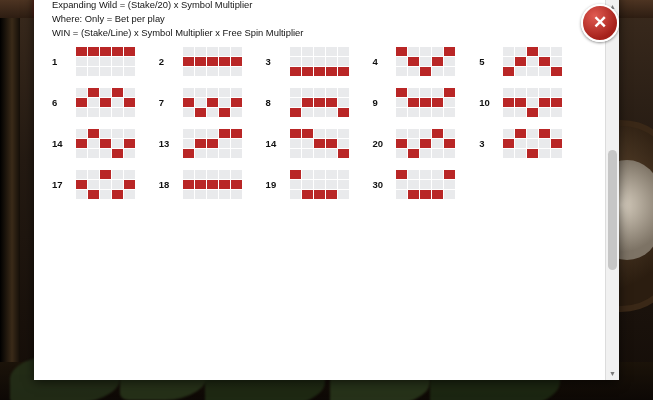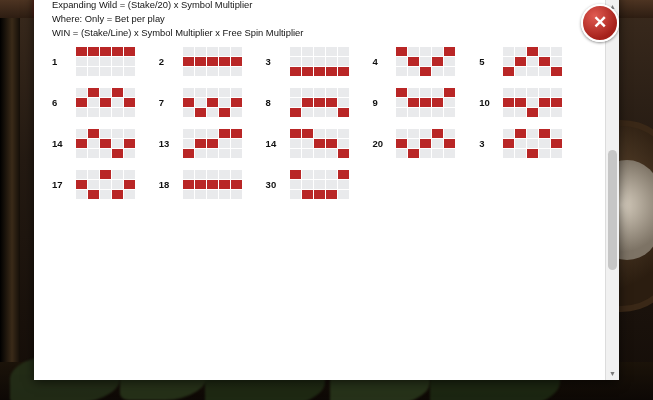--- a/index.html
+++ b/index.html
@@ -580,20 +580,40 @@
                 <div class="cellbox on" style="background: rgb(185, 38, 38);"></div>
                 <div class="cellbox on" style="background: rgb(185, 38, 38);"></div>
                 <div class="cellbox" style="background: rgb(233, 234, 236);"></div>
                 <div class="cellbox" style="background: rgb(233, 234, 236);"></div>
                 <div class="cellbox" style="background: rgb(233, 234, 236);"></div>
                 <div class="cellbox" style="background: rgb(233, 234, 236);"></div>
                 <div class="cellbox" style="background: rgb(233, 234, 236);"></div>
               </div>
             </div>
             <div class="payline-cell">
+              <div class="payline-num">19</div>
+              <div class="mini-grid">
+                <div class="cellbox on" style="background: rgb(185, 38, 38);"></div>
+                <div class="cellbox" style="background: rgb(233, 234, 236);"></div>
+                <div class="cellbox" style="background: rgb(233, 234, 236);"></div>
+                <div class="cellbox" style="background: rgb(233, 234, 236);"></div>
+                <div class="cellbox" style="background: rgb(233, 234, 236);"></div>
+                <div class="cellbox" style="background: rgb(233, 234, 236);"></div>
+                <div class="cellbox" style="background: rgb(233, 234, 236);"></div>
+                <div class="cellbox" style="background: rgb(233, 234, 236);"></div>
+                <div class="cellbox" style="background: rgb(233, 234, 236);"></div>
+                <div class="cellbox" style="background: rgb(233, 234, 236);"></div>
+                <div class="cellbox" style="background: rgb(233, 234, 236);"></div>
+                <div class="cellbox on" style="background: rgb(185, 38, 38);"></div>
+                <div class="cellbox on" style="background: rgb(185, 38, 38);"></div>
+                <div class="cellbox on" style="background: rgb(185, 38, 38);"></div>
+                <div class="cellbox" style="background: rgb(233, 234, 236);"></div>
+              </div>
+            </div>
+            <div class="payline-cell">
               <div class="payline-num">30</div>
               <div class="mini-grid">
                 <div class="cellbox on" style="background: rgb(185, 38, 38);"></div>
                 <div class="cellbox" style="background: rgb(233, 234, 236);"></div>
                 <div class="cellbox" style="background: rgb(233, 234, 236);"></div>
                 <div class="cellbox" style="background: rgb(233, 234, 236);"></div>
                 <div class="cellbox on" style="background: rgb(185, 38, 38);"></div>
                 <div class="cellbox" style="background: rgb(233, 234, 236);"></div>
                 <div class="cellbox" style="background: rgb(233, 234, 236);"></div>
                 <div class="cellbox" style="background: rgb(233, 234, 236);"></div>

